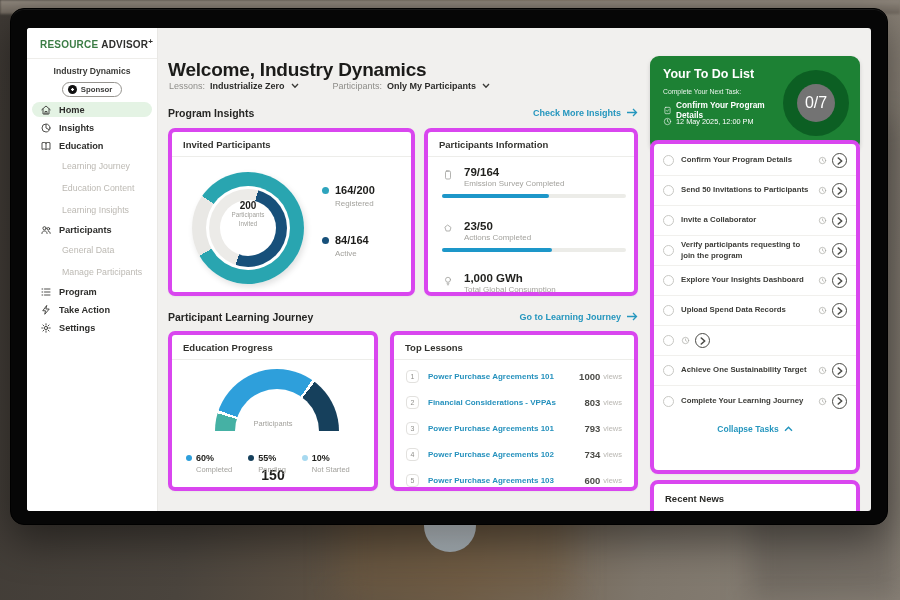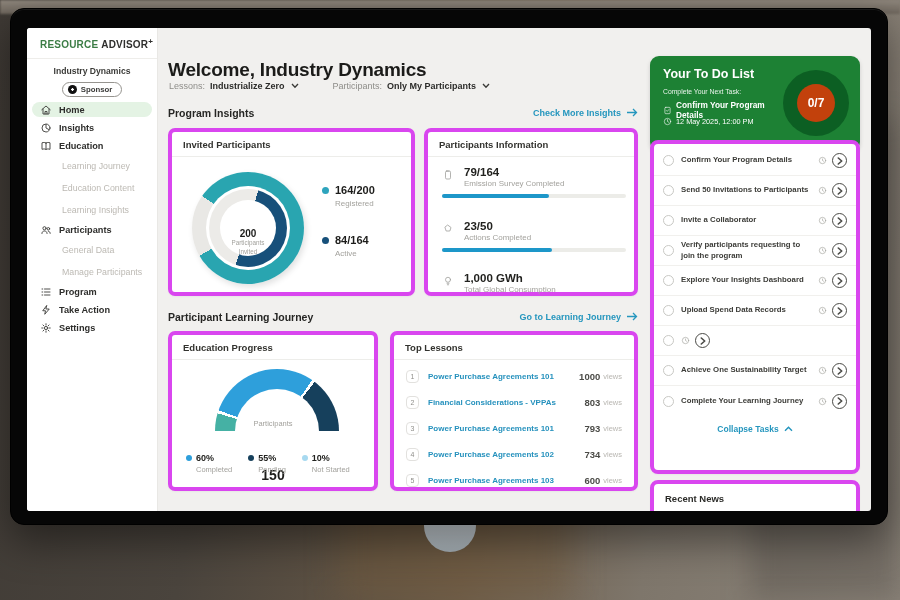--- a/index.html
+++ b/index.html
@@ -51,21 +51,21 @@
   .cardC{left:141px;top:303px;width:210px;height:160px;}
   .cardD{left:363px;top:303px;width:248px;height:160px;}
 
   
   .donut{position:absolute;left:20px;top:40px;width:112px;height:112px;}
   .donut>div{position:absolute;border-radius:50%;}
   .d-outer{inset:0;background:conic-gradient(from -55deg,#29a5b0 0 calc(var(--p)*1%),#e9e8e5 0 100%);box-shadow:2px 3px 6px rgba(0,0,0,.12);}
   .d-hole1{inset:14px;background:#fff;}
   .d-inner{inset:17px;background:conic-gradient(from 15deg,#17507a 0 calc(var(--p)*1%),#ecebe8 0 100%);}
   .d-hole2{inset:28px;background:#fff;}
-  .d-center{inset:28px;display:flex;flex-direction:column;align-items:center;justify-content:flex-end;}
+  .d-center{inset:28px;display:flex;flex-direction:column;align-items:center;justify-content:flex-start;}
   .dc-v{font-size:10px;font-weight:bold;color:#1d1d1b;}
   .dc-l{font-size:6.3px;color:#a3a29d;line-height:1.35;}
   .dlegend{position:absolute;left:150px;top:48px;}
   .dl-item{margin-bottom:22px;}
   .dot{display:inline-block;width:7px;height:7px;border-radius:50%;margin-right:6px;}
   .dot-teal{background:#2ea4bd;} .dot-navy{background:#17507a;}
   .dl-v{font-size:11px;font-weight:bold;color:#1d1d1b;}
   .dl-l{font-size:8px;color:#a3a29d;margin-left:13px;margin-top:1px;}
 
   
@@ -109,21 +109,21 @@
   .vsuffix{font-size:7.5px;color:#b8b6b1;margin-left:3px;}
 
   
   .gcard{position:absolute;left:623px;top:12px;width:210px;height:95px;background:#1d8134;border-radius:9px;color:#fff;box-shadow:0 2px 4px rgba(0,0,0,.15);margin-top:16px;}
   .gtitle{position:absolute;left:13px;top:11px;font-size:12.5px;font-weight:bold;}
   .gsub{position:absolute;left:13px;top:32px;font-size:6.8px;opacity:.9;}
   .gtask{position:absolute;left:13px;top:44px;display:flex;align-items:center;gap:4px;font-size:8.3px;font-weight:bold;width:125px;}
   .gdue{position:absolute;left:13px;top:61px;display:flex;align-items:center;gap:4px;font-size:7.3px;}
   .gico{display:inline-flex;} .gico svg{stroke:#fff;fill:none;stroke-width:1.6;stroke-linecap:round;stroke-linejoin:round;}
   .gring{position:absolute;right:11px;top:14px;width:66px;height:66px;border-radius:50%;background:#0c5f23;display:flex;align-items:center;justify-content:center;}
-  .gring-in{width:38px;height:38px;border-radius:50%;background:#c2410c;display:flex;align-items:center;justify-content:center;font-size:12px;font-weight:bold;color:#fff;}
+  .gring-in{width:38px;height:38px;border-radius:50%;background:#737373;display:flex;align-items:center;justify-content:center;font-size:16px;font-weight:normal;color:#fff;}
 
   .tcard{left:623px;top:112px;width:210px;height:334px;border-radius:8px;}
   .tasks{position:absolute;left:0;top:2px;width:100%;}
   .task{display:flex;align-items:center;min-height:30px;padding:4px 9px;border-bottom:1px solid #f1f0ed;cursor:pointer;}
   .task:nth-last-child(2){border-bottom:none;}
   .cb{width:11px;height:11px;border:1px solid #c8c8c4;border-radius:50%;flex:none;margin-right:7px;background:#fff;}
   .tlabel{flex:1;font-size:7.8px;font-weight:bold;color:#3c3c38;line-height:1.3;padding-right:3px;}
   .iico{display:inline-flex;margin-right:5px;flex:none;}
   .iico svg{stroke:#a6a5a0;fill:none;stroke-width:1.8;stroke-linecap:round;}
   .tchev{width:15px;height:15px;border:1.2px solid #4a4a46;border-radius:50%;display:flex;align-items:center;justify-content:center;flex:none;}

